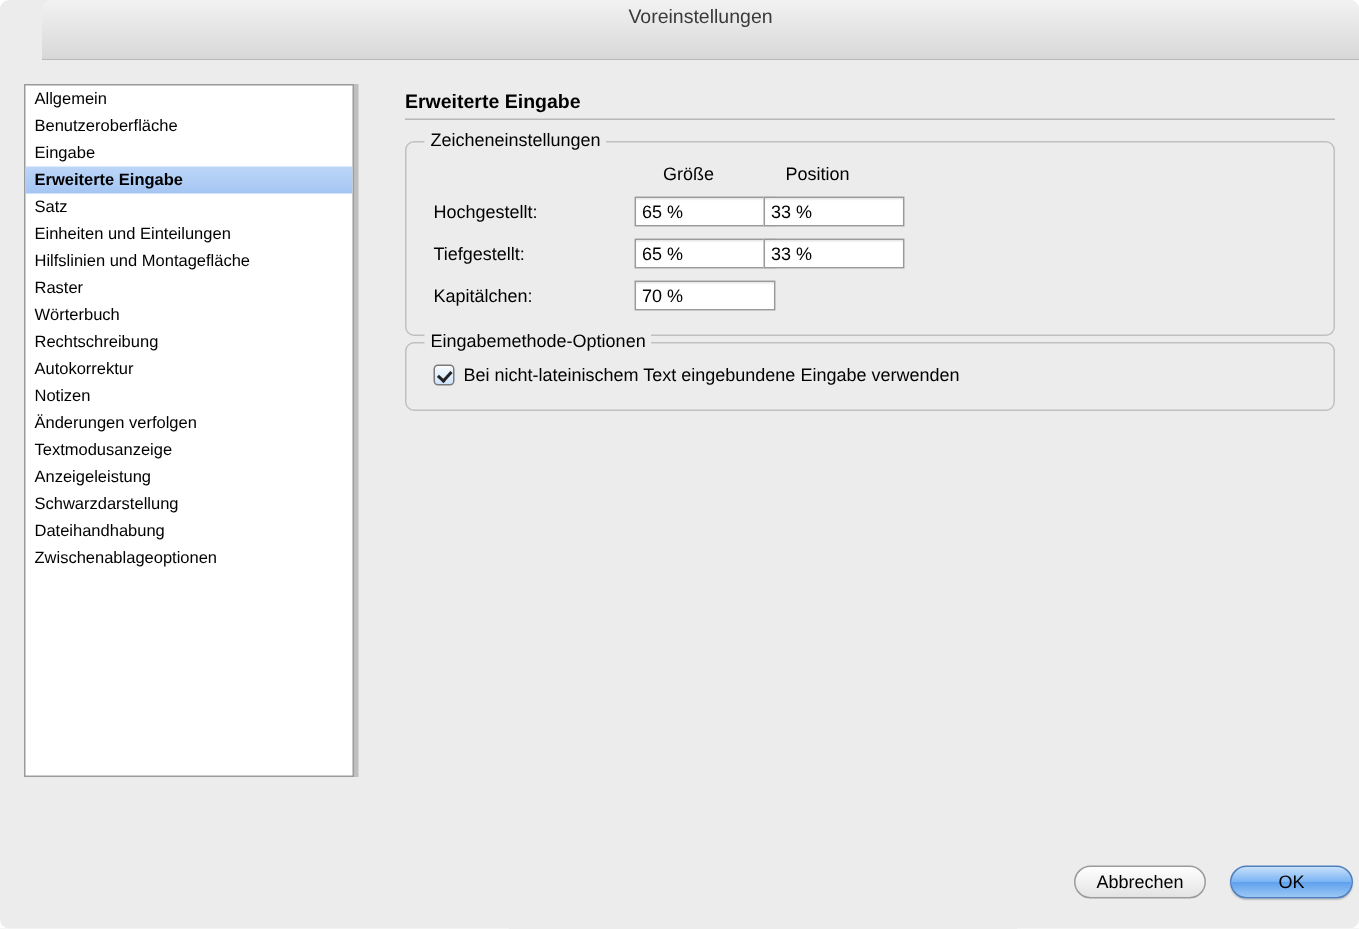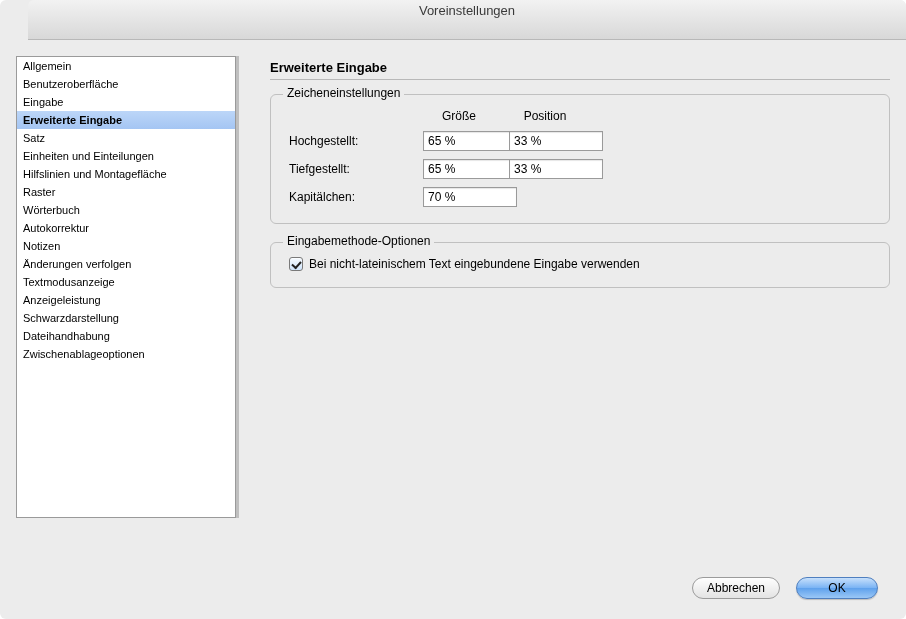--- a/index.html
+++ b/index.html
@@ -71,21 +71,21 @@
     font-size: 13px;
     font-weight: bold;
     padding-bottom: 4px;
     border-bottom: 1px solid #b8b8b8;
     margin-bottom: 14px;
   }
   .groupbox {
     border: 1px solid #c0c0c0;
     border-radius: 6px;
     padding: 14px 18px 16px 18px;
-    margin-bottom: 18px;
+    margin-bottom: 4px;
     position: relative;
     background: #ececec;
   }
   .groupbox-legend {
     position: absolute;
     top: -9px;
     left: 12px;
     background: #ececec;
     padding: 0 4px;
     font-size: 12px;
@@ -134,21 +134,21 @@
     position: absolute;
     left: 2px;
     top: 3px;
     width: 7px;
     height: 4px;
     border-left: 2px solid #222;
     border-bottom: 2px solid #222;
     transform: rotate(-48deg);
   }
   .button-bar {
-    padding: 0 28px 20px 0;
+    padding: 0 4px 20px 0;
     display: flex;
     justify-content: flex-end;
     gap: 16px;
   }
   .btn {
     min-width: 82px;
     height: 22px;
     border-radius: 11px;
     font-size: 12px;
     font-family: inherit;
@@ -181,20 +181,21 @@
       <div class="sidebar" id="sidebar-list">
           <div class="sidebar-item">Allgemein</div>
           <div class="sidebar-item">Benutzeroberfläche</div>
           <div class="sidebar-item">Eingabe</div>
           <div class="sidebar-item selected">Erweiterte Eingabe</div>
           <div class="sidebar-item">Satz</div>
           <div class="sidebar-item">Einheiten und Einteilungen</div>
           <div class="sidebar-item">Hilfslinien und Montagefläche</div>
           <div class="sidebar-item">Raster</div>
           <div class="sidebar-item">Wörterbuch</div>
+          <div class="sidebar-item">Rechtschreibung</div>
           <div class="sidebar-item">Autokorrektur</div>
           <div class="sidebar-item">Notizen</div>
           <div class="sidebar-item">Änderungen verfolgen</div>
           <div class="sidebar-item">Textmodusanzeige</div>
           <div class="sidebar-item">Anzeigeleistung</div>
           <div class="sidebar-item">Schwarzdarstellung</div>
           <div class="sidebar-item">Dateihandhabung</div>
           <div class="sidebar-item">Zwischenablageoptionen</div>
         </div>
     </div>

